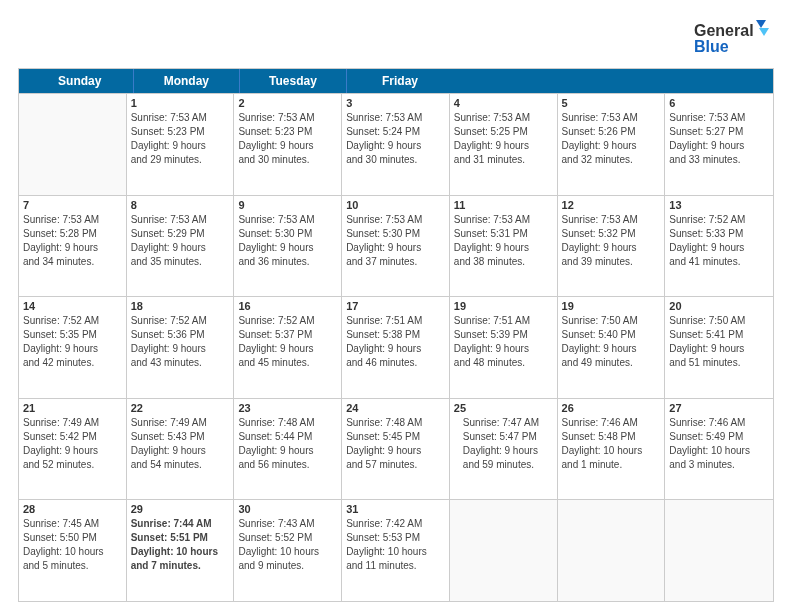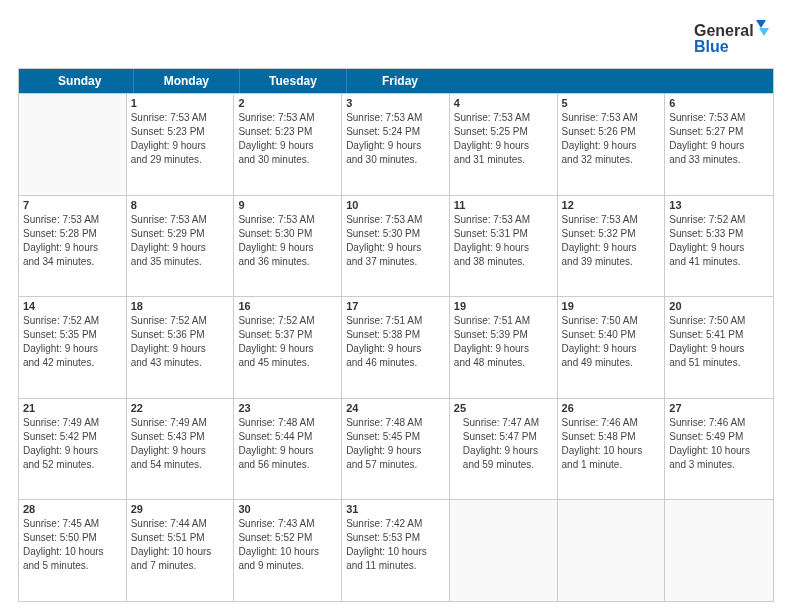--- a/index.html
+++ b/index.html
@@ -325,21 +325,21 @@
         <div class="cal-week">
           <div class="cal-cell">
             <span class="day-num">28</span>
             <div class="cell-info" style="white-space: pre-line;">Sunrise: 7:45 AM
 Sunset: 5:50 PM
 Daylight: 10 hours
 and 5 minutes.</div>
           </div>
           <div class="cal-cell">
             <span class="day-num">29</span>
-            <div class="cell-info" style="white-space: pre-line;">Sunrise: 7:44 AM
+            <div class="cell-info" style="white-space: pre-line; font-weight: bold;">Sunrise: 7:44 AM
 Sunset: 5:51 PM
 Daylight: 10 hours
 and 7 minutes.</div>
           </div>
           <div class="cal-cell">
             <span class="day-num">30</span>
             <div class="cell-info" style="white-space: pre-line;">Sunrise: 7:43 AM
 Sunset: 5:52 PM
 Daylight: 10 hours
 and 9 minutes.</div>

